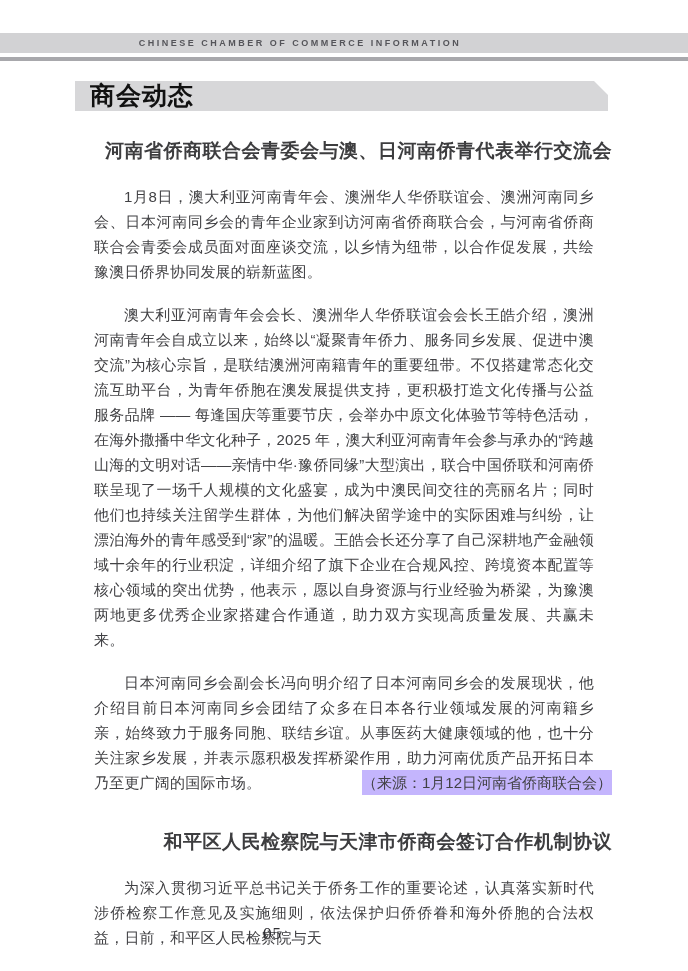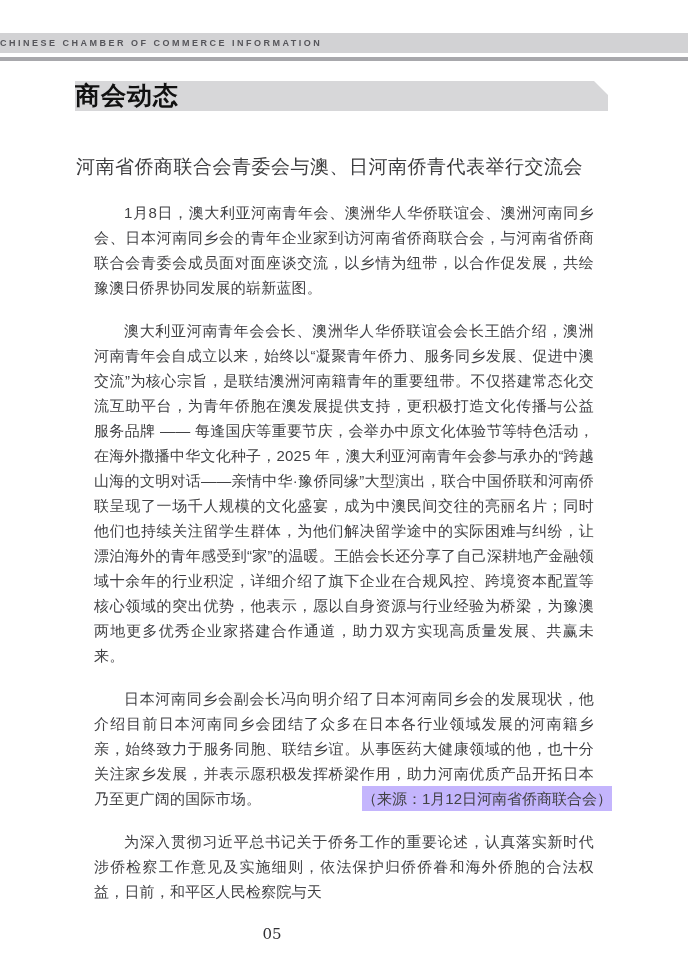--- a/index.html
+++ b/index.html
@@ -14,21 +14,21 @@
 
   
   .top-band {
     position: absolute;
     top: 33px; left: 0;
     width: 688px; height: 20px;
     background: #d2d2d4;
     box-sizing: border-box;
     display: flex;
     align-items: center;
-    justify-content: flex-start;
+    justify-content: center;
     padding-right: 88px;
   }
   .masthead-text {
     font-size: 9px;
     font-weight: bold;
     letter-spacing: 2.5px;
     color: #55555a;
     white-space: nowrap;
   }
   .top-rule {
@@ -46,36 +46,36 @@
     background: #d7d7d9;
     clip-path: polygon(0 0, calc(100% - 14px) 0, 100% 14px, 100% 100%, 0 100%);
   }
   .section-label {
     display: inline-block;
     font-family: "DejaVu Serif", serif;
     font-weight: bold;
     font-size: 25px;
     line-height: 30px;
     color: #111111;
-    padding-left: 0;
+    padding-left: 15px;
     letter-spacing: 1px;
   }
 
   
   .content {
     position: absolute;
     top: 138px; left: 76px;
     width: 536px;
   }
   .article-title {
-    margin: 16px 0 20px 0;
-    text-align: left;
+    margin: 0 0 20px 0;
+    text-align: right;
     font-size: 19px;
     line-height: 26px;
-    font-weight: normal;
+    font-weight: bold;
     color: #3d3d3f;
     letter-spacing: 0.5px;
   }
   .article-title.second {
     margin-top: 34px;
   }
   .body-para {
     margin: 18px;
     font-size: 15px;
     line-height: 25px;
@@ -125,18 +125,19 @@
   <p class="body-para">1月8日，澳大利亚河南青年会、澳洲华人华侨联谊会、澳洲河南同乡会、日本河南同乡会的青年企业家到访河南省侨商联合会，与河南省侨商联合会青委会成员面对面座谈交流，以乡情为纽带，以合作促发展，共绘豫澳日侨界协同发展的崭新蓝图。</p>
 
 
   <p class="body-para">澳大利亚河南青年会会长、澳洲华人华侨联谊会会长王皓介绍，澳洲河南青年会自成立以来，始终以“凝聚青年侨力、服务同乡发展、促进中澳交流”为核心宗旨，是联结澳洲河南籍青年的重要纽带。不仅搭建常态化交流互助平台，为青年侨胞在澳发展提供支持，更积极打造文化传播与公益服务品牌 —— 每逢国庆等重要节庆，会举办中原文化体验节等特色活动，在海外撒播中华文化种子，2025 年，澳大利亚河南青年会参与承办的“跨越山海的文明对话——亲情中华·豫侨同缘”大型演出，联合中国侨联和河南侨联呈现了一场千人规模的文化盛宴，成为中澳民间交往的亮丽名片；同时他们也持续关注留学生群体，为他们解决留学途中的实际困难与纠纷，让漂泊海外的青年感受到“家”的温暖。王皓会长还分享了自己深耕地产金融领域十余年的行业积淀，详细介绍了旗下企业在合规风控、跨境资本配置等核心领域的突出优势，他表示，愿以自身资源与行业经验为桥梁，为豫澳两地更多优秀企业家搭建合作通道，助力双方实现高质量发展、共赢未来。</p>
 
   <div class="para-wrap">
     <p class="body-para">日本河南同乡会副会长冯向明介绍了日本河南同乡会的发展现状，他介绍目前日本河南同乡会团结了众多在日本各行业领域发展的河南籍乡亲，始终致力于服务同胞、联结乡谊。从事医药大健康领域的他，也十分关注家乡发展，并表示愿积极发挥桥梁作用，助力河南优质产品开拓日本乃至更广阔的国际市场。</p>
     <span class="source-note">（来源：1月12日河南省侨商联合会）</span>
   </div>
 
+  <h2 class="article-title second">和平区人民检察院与天津市侨商会签订合作机制协议</h2>
 
   <p class="body-para">为深入贯彻习近平总书记关于侨务工作的重要论述，认真落实新时代涉侨检察工作意见及实施细则，依法保护归侨侨眷和海外侨胞的合法权益，日前，和平区人民检察院与天</p>
 
 </main>
 
 <footer class="page-number">05</footer>
 
 </body></html>

